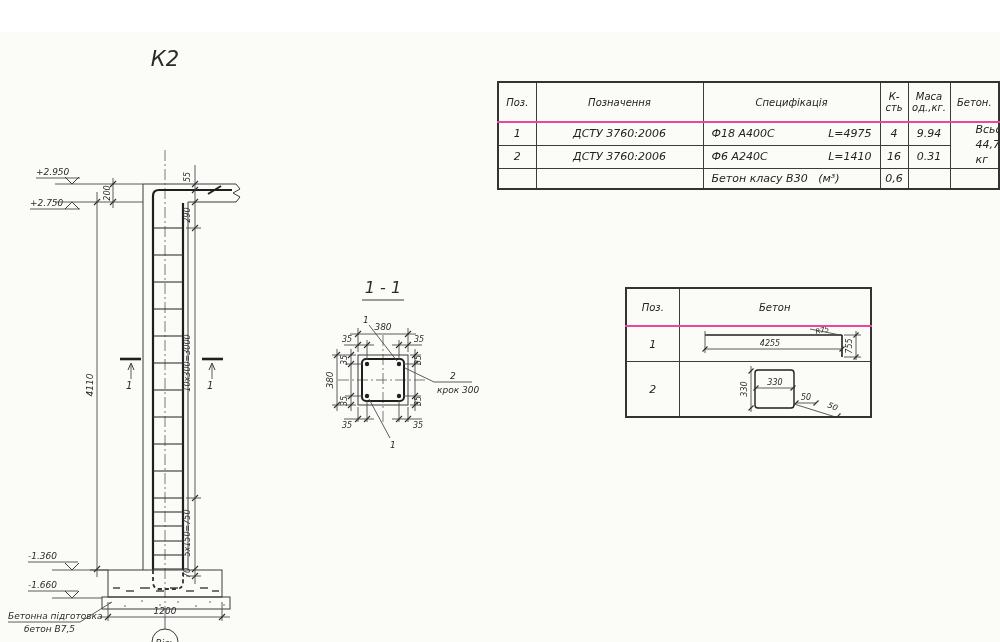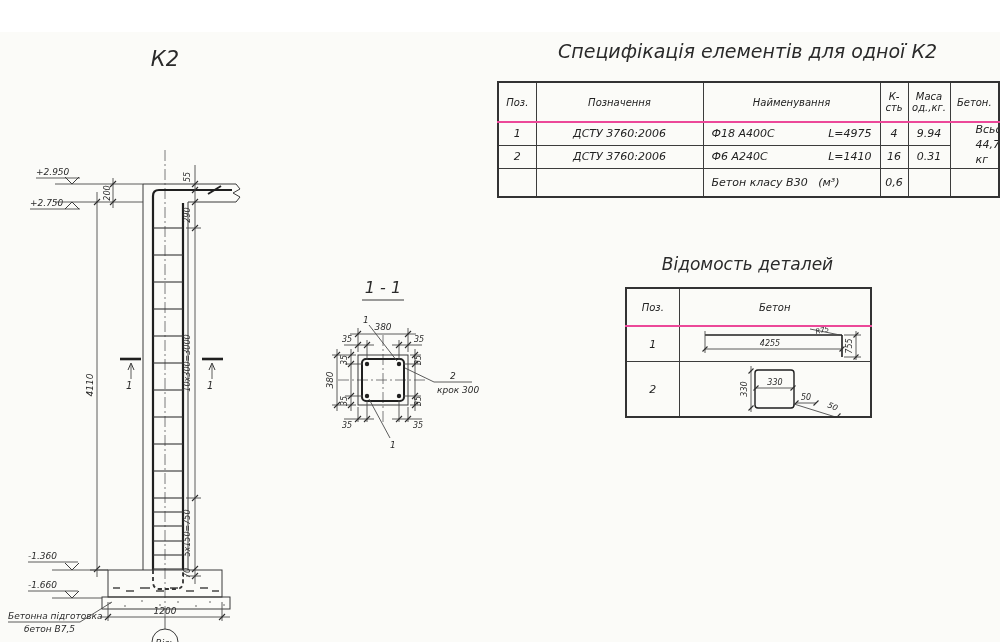--- a/index.html
+++ b/index.html
@@ -267,36 +267,35 @@
         <path class="thin" d="M369,293 L397,329"></path>
         <text class="t9" x="390" y="416">1</text>
         <path class="thin" d="M390,406 L369,367"></path>
         <path class="thin" d="M405,336 L434,350 H472"></path>
         <text class="t9" x="450" y="347">2</text>
         <text class="t9" x="437" y="361">крок 300</text>
       </g>
     </g>
   </svg>
 
-  <div class="abs spec-title">Специфікація елементів для одної К2</div>
 
   <table class="abs spec-table">
     <colgroup>
         <col style="width:38px">
         <col style="width:167px">
         <col style="width:177px">
               <col style="width:28px">
         <col style="width:42px">
         <col style="width:49px">
       </colgroup>
     <tbody>
         <tr class="hdr" style="height:40px">
       <td>Поз.</td>
       <td>Позначення</td>
-      <td>Найменування</td>
+      <td>Специфікація</td>
       <td class="small">К-сть</td>
       <td class="small">
         <div>Маса</div>
         <div>од.,кг.</div>
       </td>
       <td>Бетон.</td>
     </tr>
     <tr style="height:22px">
       <td>1</td>
       <td>ДСТУ 3760:2006</td>
@@ -318,37 +317,36 @@
       <td>ДСТУ 3760:2006</td>
       <td>
         <div class="nm">
               <span>Ф6 А240С</span>
         <span>L=1410</span>
             </div>
           </td>
       <td>16</td>
       <td>0.31</td>
     </tr>
-    <tr style="height:29px">
+    <tr style="height:21px">
       <td></td>
       <td></td>
       <td>
         <div class="nm2">
               <span>Бетон класу В30</span>
         <span>(м³)</span>
             </div>
           </td>
       <td>0,6</td>
       <td></td>
       <td></td>
     </tr>
   </tbody>
     </table>
 
-  <div class="abs det-title">Відомость деталей</div>
 
   <table class="abs det-table">
     <colgroup>
         <col style="width:53px">
         <col style="width:192px">
       </colgroup>
     <tbody>
         <tr class="hdr" style="height:38px">
       <td>Поз.</td>
       <td>Бетон</td>

